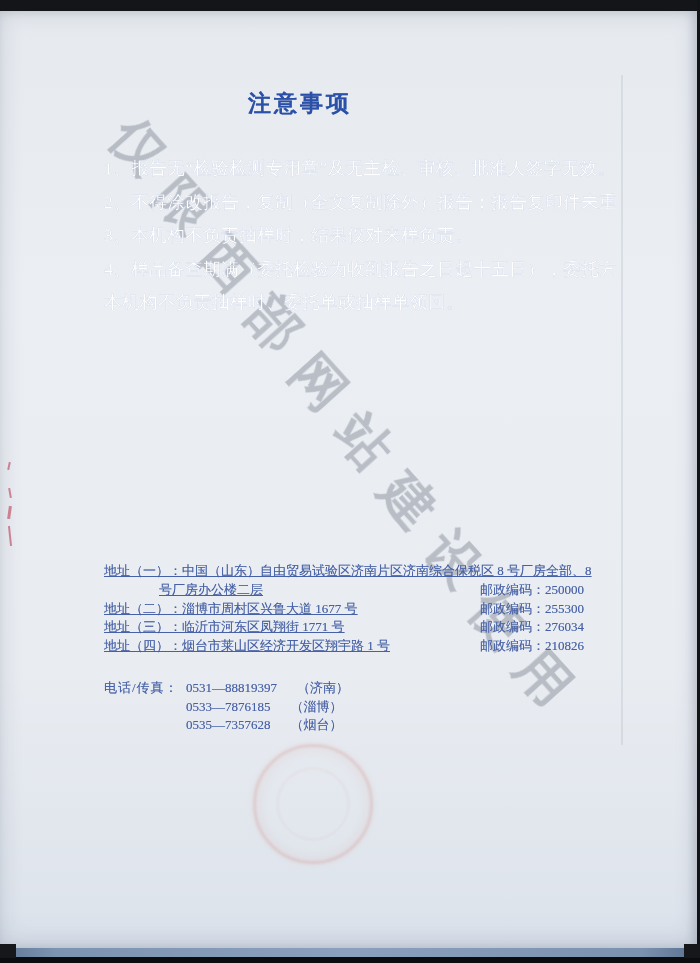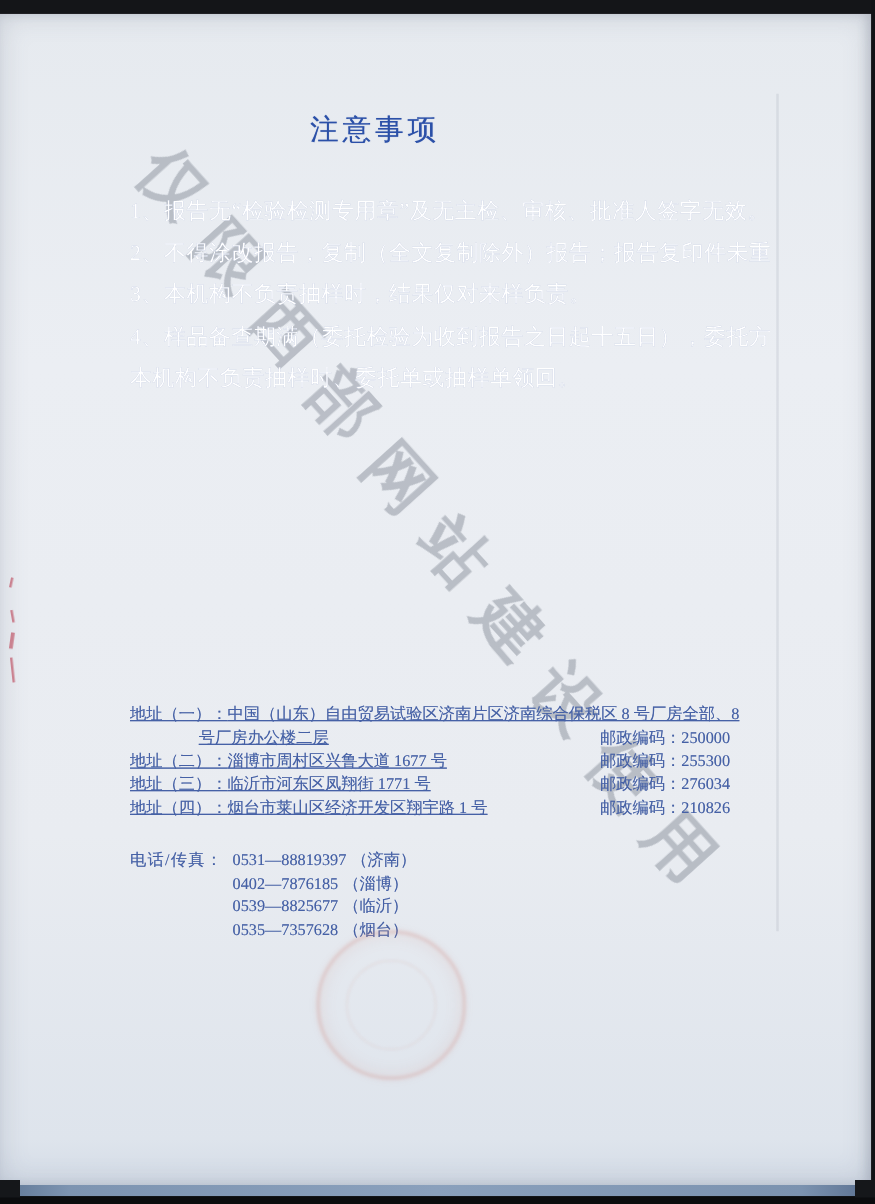--- a/index.html
+++ b/index.html
@@ -11,38 +11,38 @@
   .edge-top{position:absolute;left:0;top:0;width:700px;height:11px;background:#141518;}
   .edge-bottom{position:absolute;left:0;bottom:0;width:700px;height:6px;background:#0b0c0e;}
   .edge-blue{position:absolute;left:0;bottom:6px;width:697px;height:9px;
              background:linear-gradient(90deg,#5f7priv795 0%,#7d94b1 8%,#8aa0bc 50%,#7b92af 92%,#5a7090 100%);
              background:linear-gradient(90deg,#5f7795 0%,#7d94b1 8%,#8aa0bc 50%,#7b92af 92%,#5a7090 100%);}
   .edge-right{position:absolute;right:0;top:0;width:3px;height:963px;background:#111316;}
   .corner{position:absolute;width:16px;height:14px;background:#15171a;bottom:5px;}
   .corner.bl{left:0;} .corner.br{right:0;}
 
   .title{position:absolute;left:0;top:88px;width:600px;text-align:center;margin:0;
-         font-family:"DejaVu Sans", sans-serif;font-weight:normal;font-size:23px;
+         font-family:"DejaVu Sans", sans-serif;font-weight:bold;font-size:23px;
          letter-spacing:3px;color:#2b50a8;text-shadow:0 0 0.6px rgba(43,80,168,0.55);}
 
   .notes{position:absolute;left:104px;top:152px;width:540px;color:#ffffff;
          font-size:17.5px;text-shadow:0 0 0.5px rgba(69,96,169,0.5);}
   .notes .nline{height:33.5px;line-height:33.5px;white-space:nowrap;letter-spacing:0.5px;}
 
   .addresses{position:absolute;left:104px;top:562px;width:530px;color:#4661a6;font-size:13px;
              text-shadow:0 0 0.4px rgba(70,97,166,0.5);}
   .addr-line{position:relative;height:18.8px;line-height:18.8px;white-space:nowrap;text-decoration:underline;}
   .addr-indent{display:inline-block;width:55px;}
   .postal{position:absolute;left:376px;top:0;}
 
   .phones{position:absolute;left:104px;top:679px;width:400px;color:#4661a6;font-size:13px;
           text-shadow:0 0 0.4px rgba(70,97,166,0.5);}
   .ph-line{position:relative;height:18.6px;line-height:18.6px;white-space:nowrap;padding-left:82px;}
   .ph-label{position:absolute;left:0;top:0;letter-spacing:1px;}
-  .ph-city{margin-left:4px;}
+  .ph-city{margin-left:20px;}
 
   .watermark{position:absolute;left:0;top:0;width:700px;height:963px;pointer-events:none;}
   .wm-char{position:absolute;transform:translate(-50%,-50%) rotate(48deg);
            font-family:"DejaVu Sans", sans-serif;font-weight:bold;font-size:53px;
            color:rgba(106,112,125,0.38);filter:blur(0.4px);}
 
   .seal{position:absolute;left:253px;top:744px;width:114px;height:114px;border-radius:50%;
         border:3px solid rgba(206,126,114,0.26);
         box-shadow:inset 0 0 14px rgba(206,126,114,0.14), 0 0 6px rgba(206,126,114,0.10);
         filter:blur(1.1px);}
@@ -110,24 +110,21 @@
       <span class="postal">邮政编码：210826</span>
     </div>
   </div>
 
   <div class="phones">
     <div class="ph-line">
       <span class="ph-label">电话/传真：</span>
       <span>0531—88819397</span><span class="ph-city">（济南）</span>
     </div>
     <div class="ph-line">
-      <span>0402—7876185</span><span class="ph-city">（淄博）</span>
-    </div>
-    <div class="ph-line">
-      <span>0539—8825677</span><span class="ph-city">（临沂）</span>
+      <span>0533—7876185</span><span class="ph-city">（淄博）</span>
     </div>
     <div class="ph-line">
       <span>0535—7357628</span><span class="ph-city">（烟台）</span>
     </div>
   </div>
 
   <div class="seal">
     <div class="seal-inner"></div>
   </div>
 

